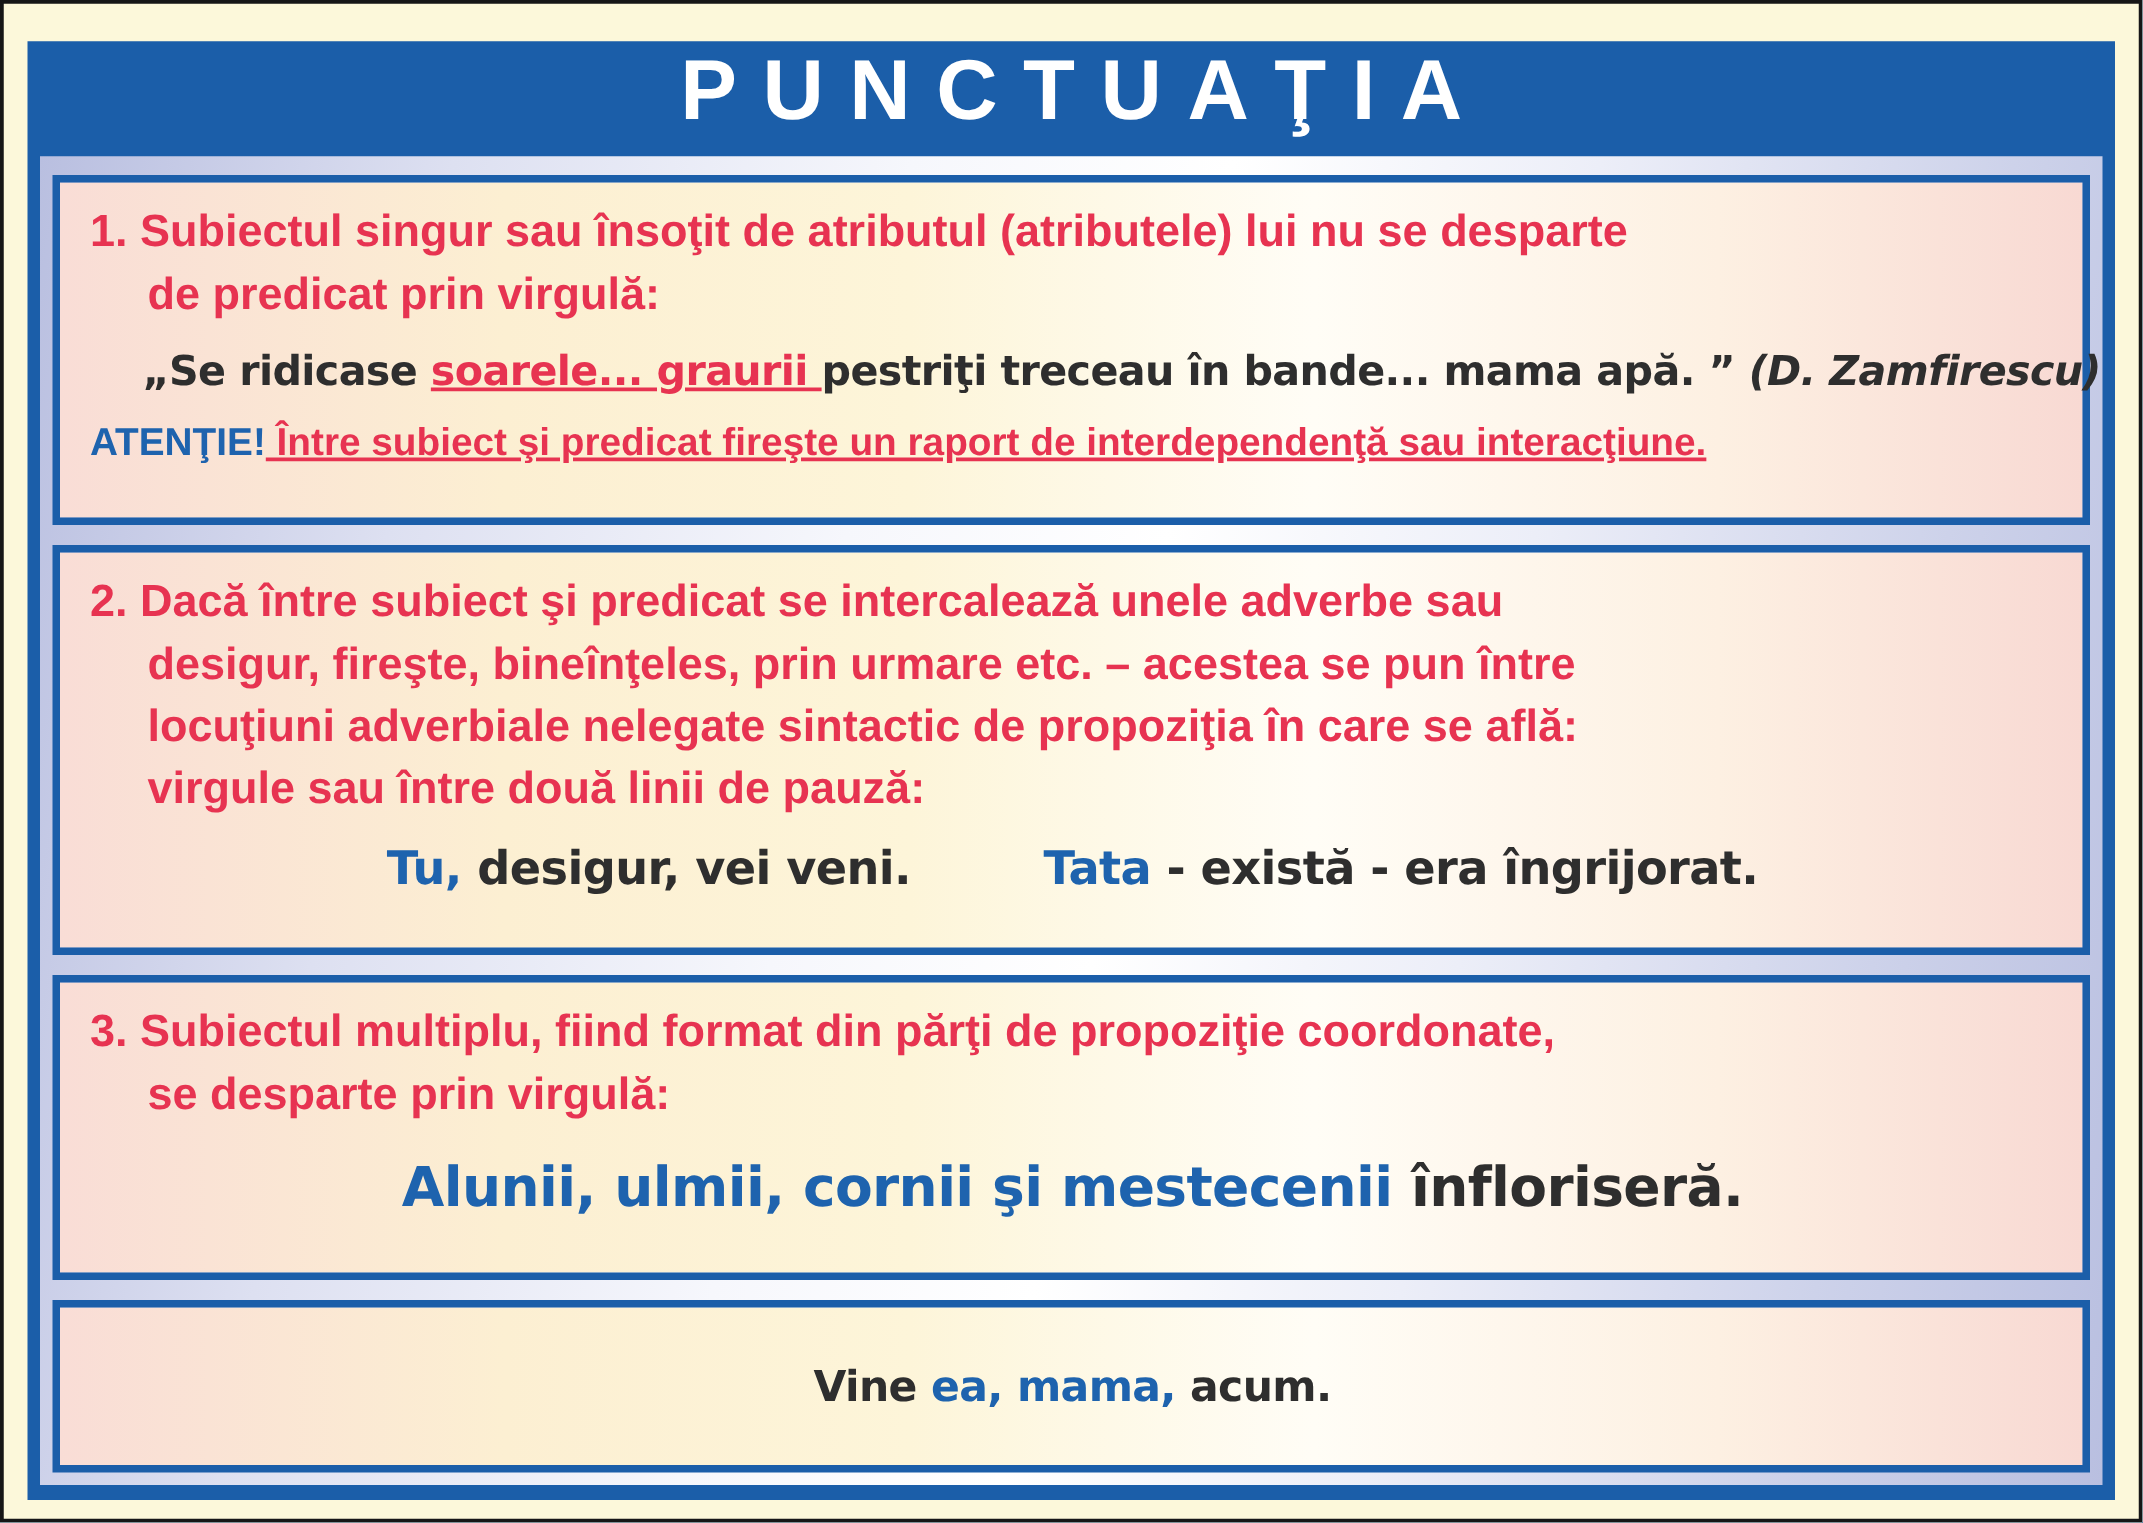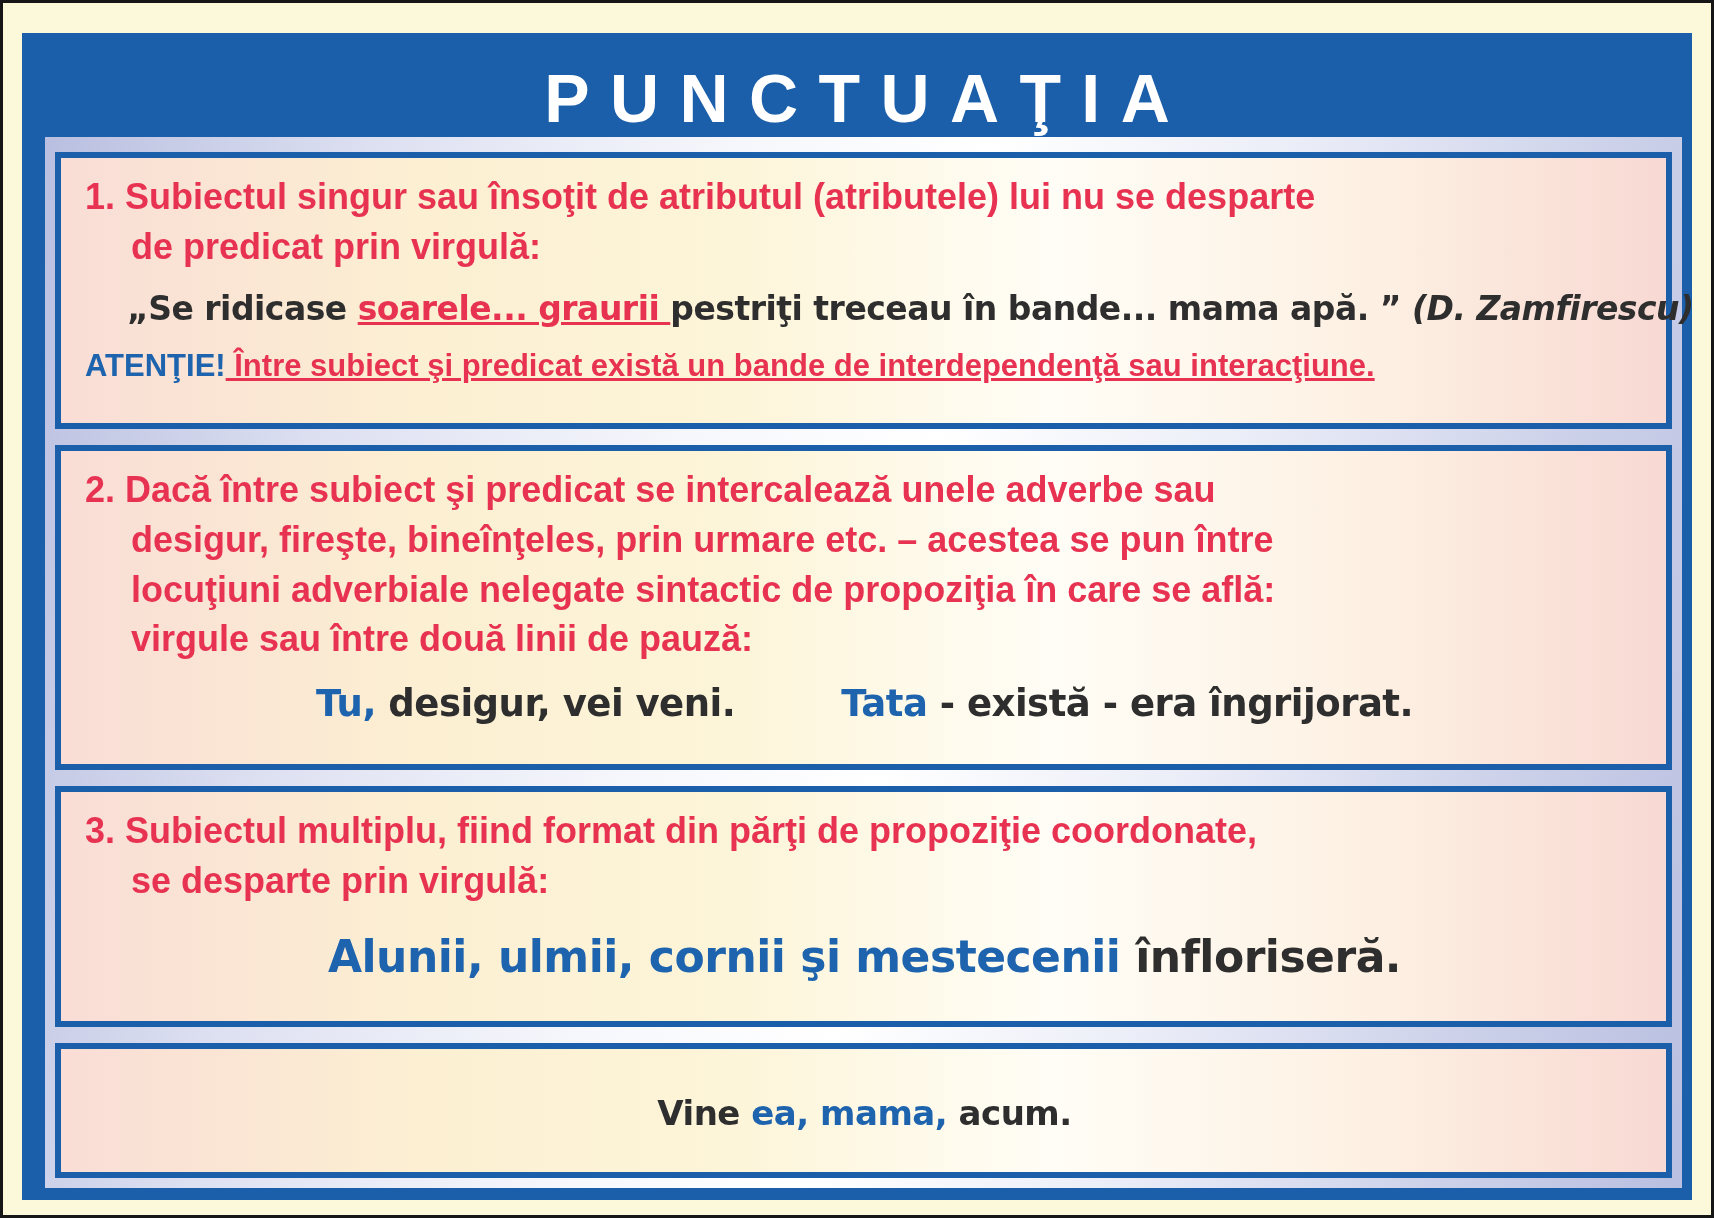--- a/index.html
+++ b/index.html
@@ -17,24 +17,24 @@
   .poster {
     width: 100%;
     height: 100%;
     background: #1B5EA9;
     padding: 0 10px 12px 10px;
     display: flex;
     flex-direction: column;
   }
 
   .title-band {
-    height: 104px;
+    height: 92px;
     flex: 0 0 auto;
     display: flex;
-    align-items: flex-end;
+    align-items: flex-start;
     justify-content: center;
   }
   .title {
     color: #ffffff;
     font-size: 68px;
     font-weight: bold;
     letter-spacing: 0.30em;
     padding-left: 0.30em; 
     white-space: nowrap;
   }
@@ -42,21 +42,20 @@
   .content {
     flex: 1 1 auto;
     background: linear-gradient(100deg,
       #b9bfe0 0%, #dde0f1 18%, #f6f7fc 38%, #ffffff 52%,
       #eceef8 68%, #cdd2ea 86%, #b9bfe0 100%);
     padding: 15px 10px 10px 10px;
     display: flex;
     flex-direction: column;
     justify-content: space-between;
     gap: 16px;
-    margin-left: 13px;
   }
 
   .box {
     border: 6px solid #1B5EA9;
     background: linear-gradient(90deg,
       #f9ddd6 0%, #fcefd2 22%, #fdf5d9 42%, #fffdf6 62%,
       #fdf0e2 82%, #f8d9d3 100%);
     padding: 14px 22px 16px 24px;
     flex: 1 1 auto;
   }
@@ -121,21 +120,21 @@
     <div class="title-band">
       <span class="title">PUNCTUAŢIA</span>
     </div>
 
     <div class="content">
 
       <section class="box box1">
         <p class="rule">1. Subiectul singur sau însoţit de atributul (atributele) lui nu se desparte</p>
         <p class="rule indent">de predicat prin virgulă:</p>
         <p class="quote ex"><span class="dark">„Se ridicase </span><span class="red">soarele...  graurii </span><span class="dark">pestriţi treceau în bande... mama apă. ” </span><span class="dark author">(D. Zamfirescu)</span></p>
-        <p class="attention"><span class="blue">ATENŢIE!</span><span class="red"> Între subiect şi predicat există un bande de interdependenţă sau interacţiune.</span></p>
+        <p class="attention"><span class="blue">ATENŢIE!</span><span class="red"> Între subiect şi predicat fireşte un raport de interdependenţă sau interacţiune.</span></p>
       </section>
 
       <section class="box box2">
         <p class="rule">2. Dacă între subiect şi predicat se intercalează unele adverbe sau</p>
         <p class="rule indent">desigur, fireşte, bineînţeles, prin urmare etc. – acestea se pun între</p>
         <p class="rule indent">locuţiuni adverbiale nelegate sintactic de propoziţia în care se află:</p>
         <p class="rule indent">virgule sau între două linii de pauză:</p>
         <div class="example-row ex">
           <span><span class="blue">Tu,</span><span class="dark"> desigur, vei veni.</span></span>
           <span><span class="blue">Tata</span><span class="dark"> - există - era îngrijorat.</span></span>

